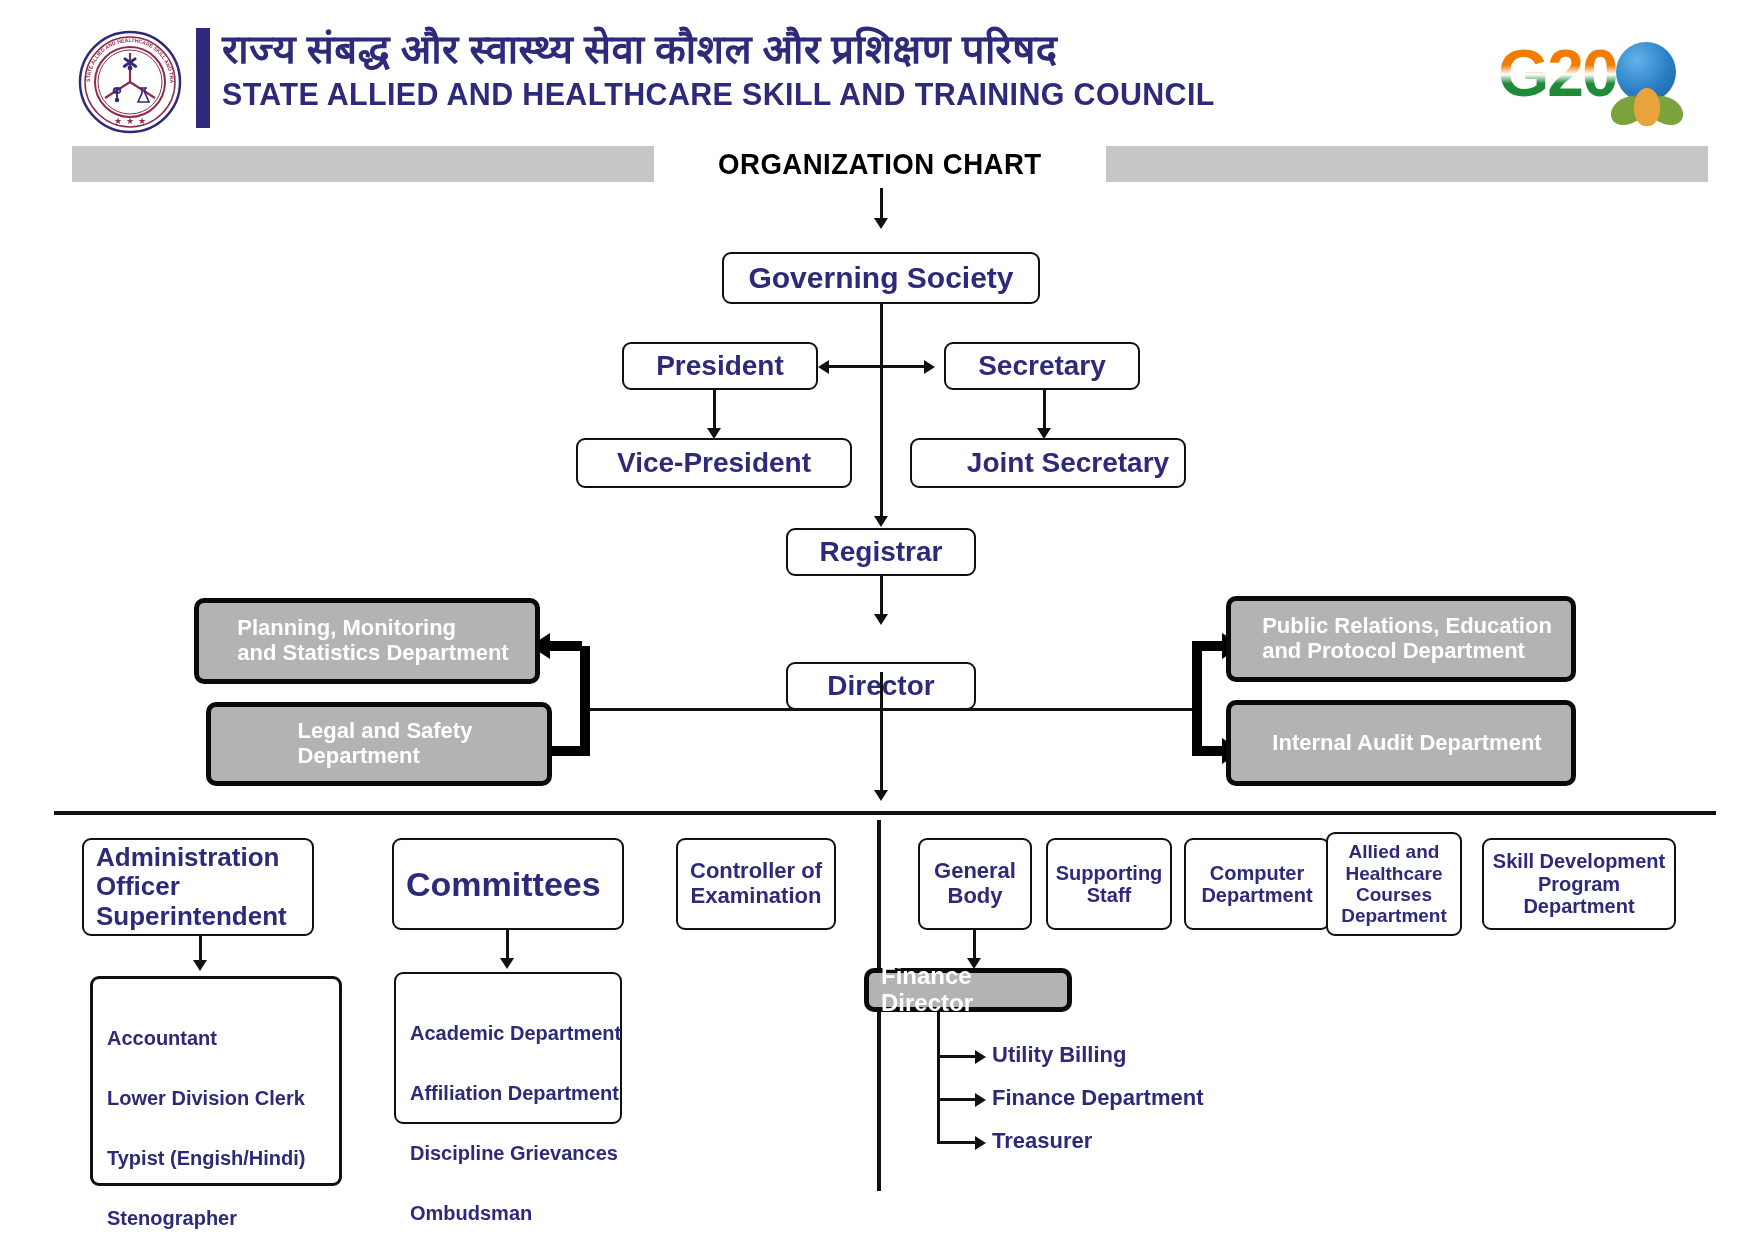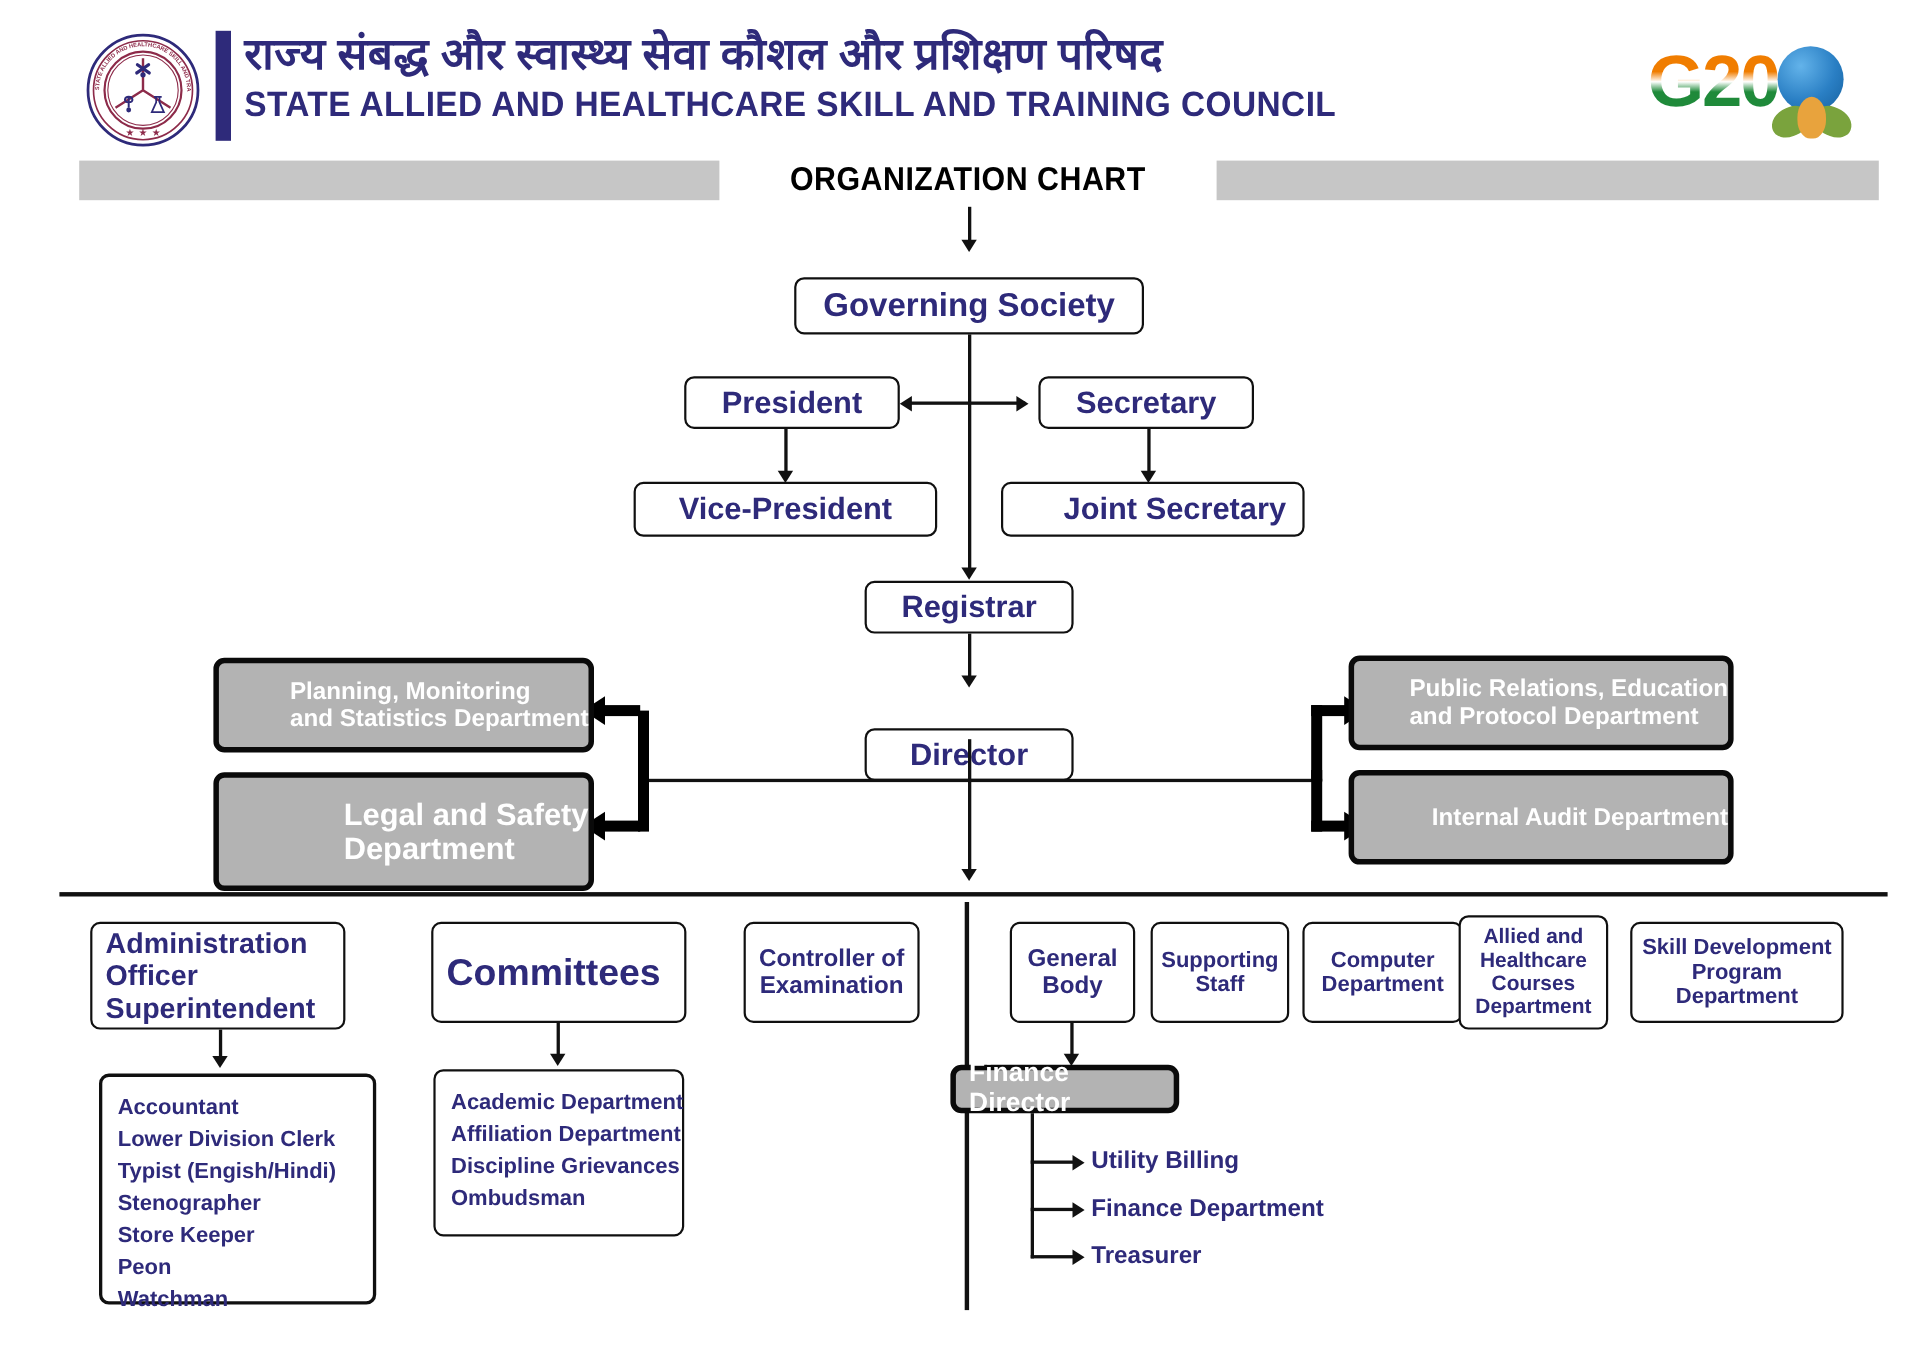--- a/index.html
+++ b/index.html
@@ -52,27 +52,27 @@
   #chart-title-chip span{font-size:30px;font-weight:700;color:#000;letter-spacing:.5px;
       transform:scaleX(.92);transform-origin:center;}
 
   
   .node{
     position:absolute;box-sizing:border-box;background:#fff;border:2px solid #101010;
     border-radius:9px;display:flex;align-items:center;justify-content:center;
     color:#2e2a7a;font-weight:700;text-align:center;line-height:1.12;
   }
   .node.gray{background:#b3b3b3;color:#ffffff;border:5px solid #0a0a0a;border-radius:10px;
-             justify-content:flex-end;text-align:left;}
+             justify-content:center;text-align:left;}
   .node.gray .pad{padding-left:12px;}
   .node.left{justify-content:flex-start;text-align:left;}
   .node.listbox{align-items:flex-start;justify-content:flex-start;text-align:left;}
 
   .lst{padding:14px 0 0 14px;font-size:20px;line-height:29px;color:#2e2a7a;font-weight:700;}
-  .lst div{white-space:nowrap;}
+  .lst div{white-space:nowrap;margin-top:31px;}
 
   
   .ln{position:absolute;background:#111;}
   .vl{width:3px;}
   .hl{height:3px;}
   .arrow-d{position:absolute;width:0;height:0;border-left:7px solid transparent;
            border-right:7px solid transparent;border-top:11px solid #111;}
   .arrow-l{position:absolute;width:0;height:0;border-top:7px solid transparent;
            border-bottom:7px solid transparent;border-right:11px solid #111;}
   .arrow-r{position:absolute;width:0;height:0;border-top:7px solid transparent;
@@ -204,21 +204,21 @@
 <div class="ln abs" style="left:1192px;top:700px;width:10px;height:56px;background:#000;"></div>
 <div class="ln abs" style="left:1192px;top:746px;width:34px;height:10px;background:#000;"></div>
 <div class="arrow-r big abs" style="left:1222px;top:738px;"></div>
 
 <div class="node gray" style="left:194px;top:598px;width:346px;height:86px;font-size:22px;">
   <div class="pad">
     <div>Planning, Monitoring</div>
     <div>and Statistics Department</div>
   </div>
 </div>
-<div class="node gray" style="left:194px;top:702px;width:346px;height:108px;font-size:28px;">
+<div class="node gray" style="left:206px;top:702px;width:346px;height:84px;font-size:22px;">
   <div class="pad">
     <div>Legal and Safety</div>
     <div>Department</div>
   </div>
 </div>
 
 <div class="node gray" style="left:1226px;top:596px;width:350px;height:86px;font-size:22px;">
   <div class="pad">
     <div>Public Relations, Education</div>
     <div>and Protocol Department</div>

